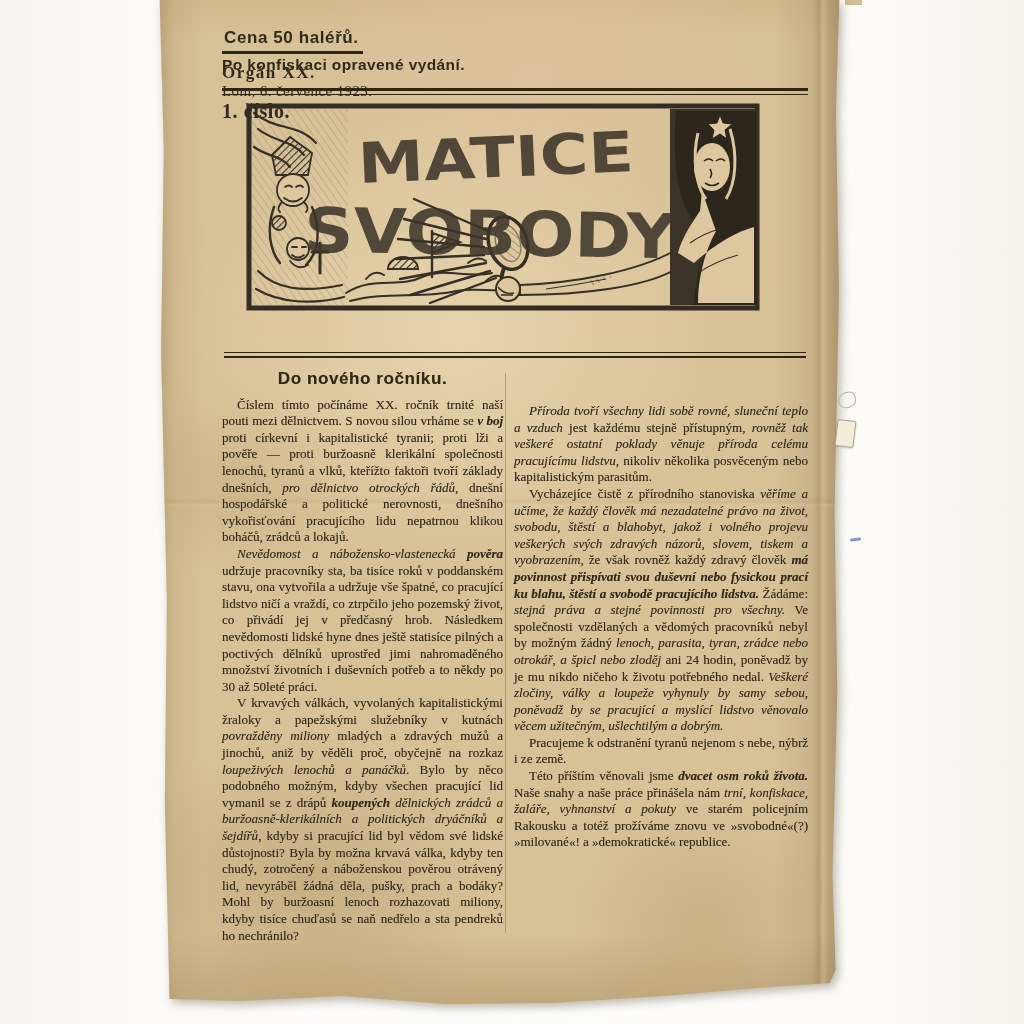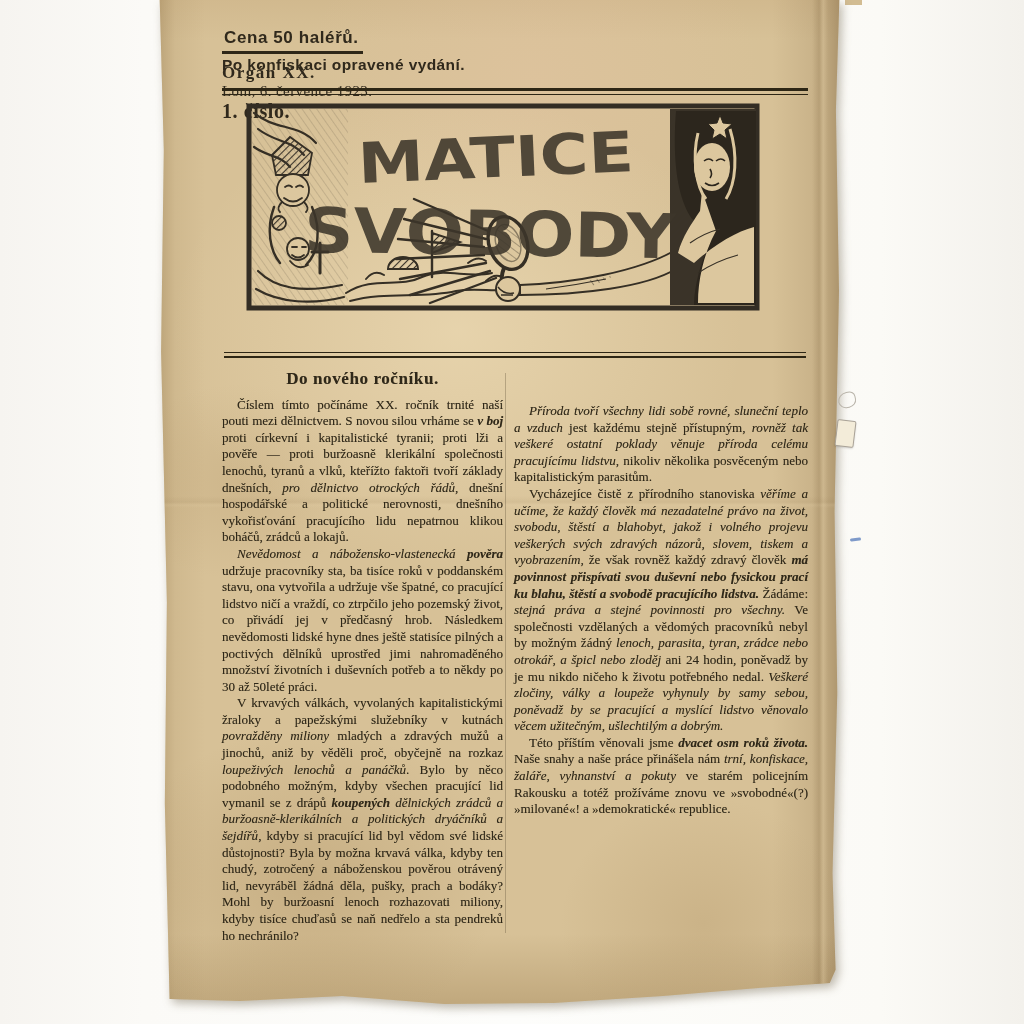--- a/index.html
+++ b/index.html
@@ -45,21 +45,21 @@
     border-top:3px solid #2d2615;border-bottom:1.5px solid #2d2615;}
 
   
   .masthead{position:absolute;left:88px;top:103px;width:514px;height:208px;}
   .subtitle{position:absolute;left:64px;width:586px;top:323px;text-align:center;
     font-family:"Liberation Sans","DejaVu Sans",sans-serif;font-weight:700;font-size:16.5px;letter-spacing:.3px;color:#322b1d;}
   .subrule{position:absolute;left:66px;width:582px;top:352px;height:3px;
     border-top:1.5px solid #2d2615;border-bottom:2px solid #2d2615;}
 
   
-  .heading{font-family:Liberation Serif, serif;font-weight:700;font-size:17px;
+  .heading{font-family:Liberation Sans, sans-serif;font-weight:700;font-size:17px;
     letter-spacing:.6px;text-align:center;margin:0 0 9px 0;color:#2f2819;}
   .col{position:absolute;top:371px;font-size:13px;line-height:16.6px;text-align:justify;
     color:#2e2718;text-shadow:.25px .25px 0 rgba(46,39,24,.35);}
   .col-left{left:64px;width:281px;}
   .col-right{left:356px;width:294px;margin-top:32px;}
   .para{margin:0;text-indent:15px;}
   .ital{font-style:italic;}
   .bold{font-weight:700;}
   .divider{position:absolute;left:347px;top:373px;height:560px;width:1px;background:rgba(66,54,34,.28);}
 
@@ -185,20 +185,21 @@
             <p class="para"><span>Číslem tímto počínáme XX. ročník trnité naší pouti mezi dělnictvem. S novou silou vrháme se </span><span class="ital bold">v boj</span><span> proti církevní i kapitalistické tyranii; proti lži a pověře — proti buržoasně klerikální společnosti lenochů, tyranů a vlků, kteřížto faktoři tvoří základy dnešních, </span><span class="ital">pro dělnictvo otrockých řádů</span><span>, dnešní hospodářské a politické nerovnosti, dnešního vykořisťování pracujícího lidu nepatrnou klikou boháčů, zrádců a lokajů.</span></p>
             <p class="para"><span class="ital">Nevědomost a nábožensko-vlastenecká </span><span class="ital bold">pověra</span><span> udržuje pracovníky sta, ba tisíce roků v poddanském stavu, ona vytvořila a udržuje vše špatné, co pracující lidstvo ničí a vraždí, co ztrpčilo jeho pozemský život, co přivádí jej v předčasný hrob. Následkem nevědomosti lidské hyne dnes ještě statisíce pilných a poctivých dělníků uprostřed jimi nahromaděného množství životních i duševních potřeb a to někdy po 30 až 50leté práci.</span></p>
             <p class="para"><span>V krvavých válkách, vyvolaných kapitalistickými žraloky a papežskými služebníky v kutnách </span><span class="ital">povražděny miliony</span><span> mladých a zdravých mužů a jinochů, aniž by věděli proč, obyčejně na rozkaz </span><span class="ital">loupeživých lenochů a panáčků</span><span>. Bylo by něco podobného možným, kdyby všechen pracující lid vymanil se z drápů </span><span class="ital bold">koupených </span><span class="ital">dělnických zrádců a buržoasně-klerikálních a politických dryáčníků a šejdířů</span><span>, kdyby si pracující lid byl vědom své lidské důstojnosti? Byla by možna krvavá válka, kdyby ten chudý, zotročený a náboženskou pověrou otrávený lid, nevyráběl žádná děla, pušky, prach a bodáky? Mohl by buržoasní lenoch rozhazovati miliony, kdyby tisíce chuďasů se naň nedřelo a sta pendreků ho nechránilo?</span></p>
           </div>
       </div>
 
       <div class="col col-right">
         <div>
             <p class="para"><span class="ital">Příroda tvoří všechny lidi sobě rovné, sluneční teplo a vzduch</span><span> jest každému stejně přístupným, </span><span class="ital">rovněž tak veškeré ostatní poklady věnuje příroda celému pracujícímu lidstvu</span><span>, nikoliv několika posvěceným nebo kapitalistickým parasitům.</span></p>
             <p class="para"><span>Vycházejíce čistě z přírodního stanoviska </span><span class="ital">věříme a učíme, že každý člověk má nezadatelné právo na život, svobodu, štěstí a blahobyt, jakož i volného projevu veškerých svých zdravých názorů, slovem, tiskem a vyobrazením,</span><span> že však rovněž každý zdravý člověk </span><span class="ital bold">má povinnost přispívati svou duševní nebo fysickou prací ku blahu, štěstí a svobodě pracujícího lidstva.</span><span> Žádáme: </span><span class="ital">stejná práva a stejné povinnosti pro všechny.</span><span> Ve společnosti vzdělaných a vědomých pracovníků nebyl by možným žádný </span><span class="ital">lenoch, parasita, tyran, zrádce nebo otrokář, a špicl nebo zloděj</span><span> ani 24 hodin, poněvadž by je mu nikdo ničeho k životu potřebného nedal. </span><span class="ital">Veškeré zločiny, války a loupeže vyhynuly by samy sebou, poněvadž by se pracující a myslící lidstvo věnovalo věcem užitečným, ušlechtilým a dobrým.</span></p>
+            <p class="para"><span>Pracujeme k odstranění tyranů nejenom s nebe, nýbrž i ze země.</span></p>
             <p class="para"><span>Této příštím věnovali jsme </span><span class="ital bold">dvacet osm roků života.</span><span> Naše snahy a naše práce přinášela nám </span><span class="ital">trní, konfiskace, žaláře, vyhnanství a pokuty</span><span> ve starém policejním Rakousku a totéž prožíváme znovu ve »svobodné«(?) »milované«! a »demokratické« republice.</span></p>
           </div>
       </div>
     </div>
   </div>
 
   <div class="pencil-curl"></div>
   <div class="tab"></div>
   <div class="blue-mark"></div>
 </div>

